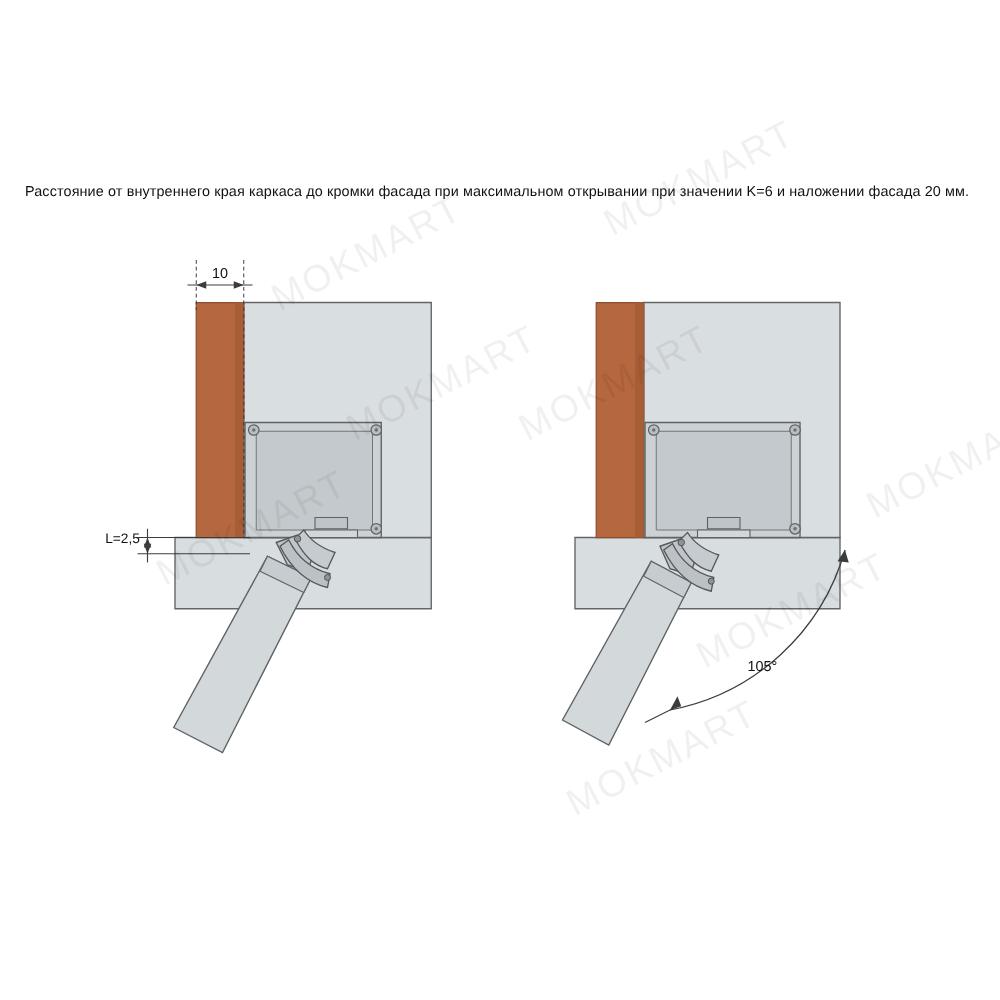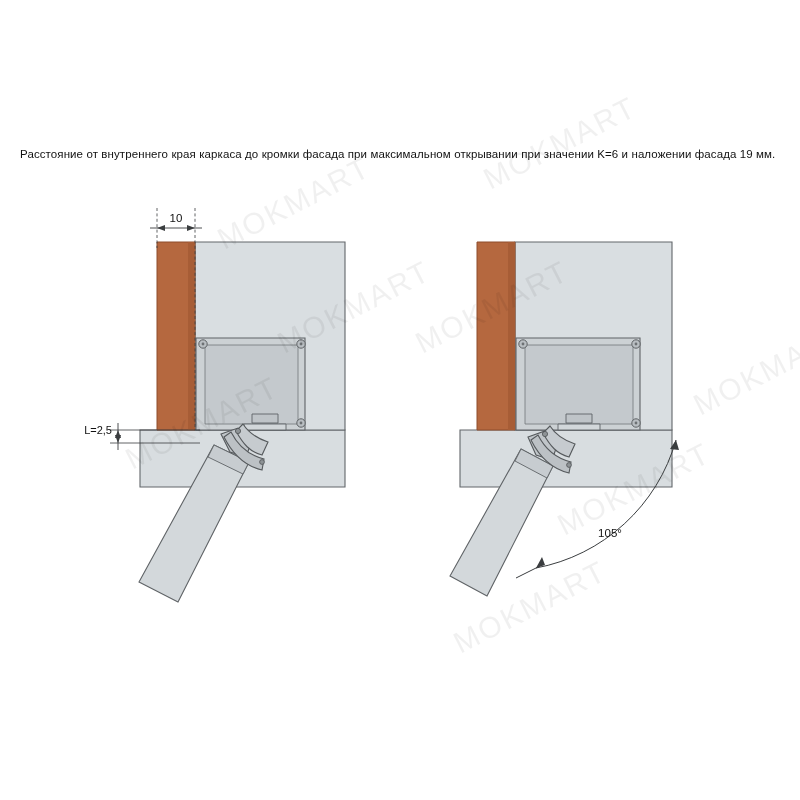--- a/index.html
+++ b/index.html
@@ -52,21 +52,21 @@
     user-select: none;
   }
 </style>
 </head>
 <body>
 
 <div id="page">
 
   <div id="caption">
     <span>Расстояние от внутреннего края каркаса до кромки фасада при максимальном открывании при значении K=6 и наложении</span>
-    <span>фасада 19 мм.</span>
+    <span>фасада 20 мм.</span>
   </div>
 
   <svg id="diagram-area" width="800" height="800" viewBox="0 0 800 800">
 
     <g>
 
       <path d="M140 430 L345 430 L345 487 L140 487 Z" fill="#d8dde0" stroke="#62666a" stroke-width="1.1"></path>
 
       <path d="M195 242 L345 242 L345 430 L195 430 Z" fill="#d9dee1" stroke="#62666a" stroke-width="1.1"></path>
 

